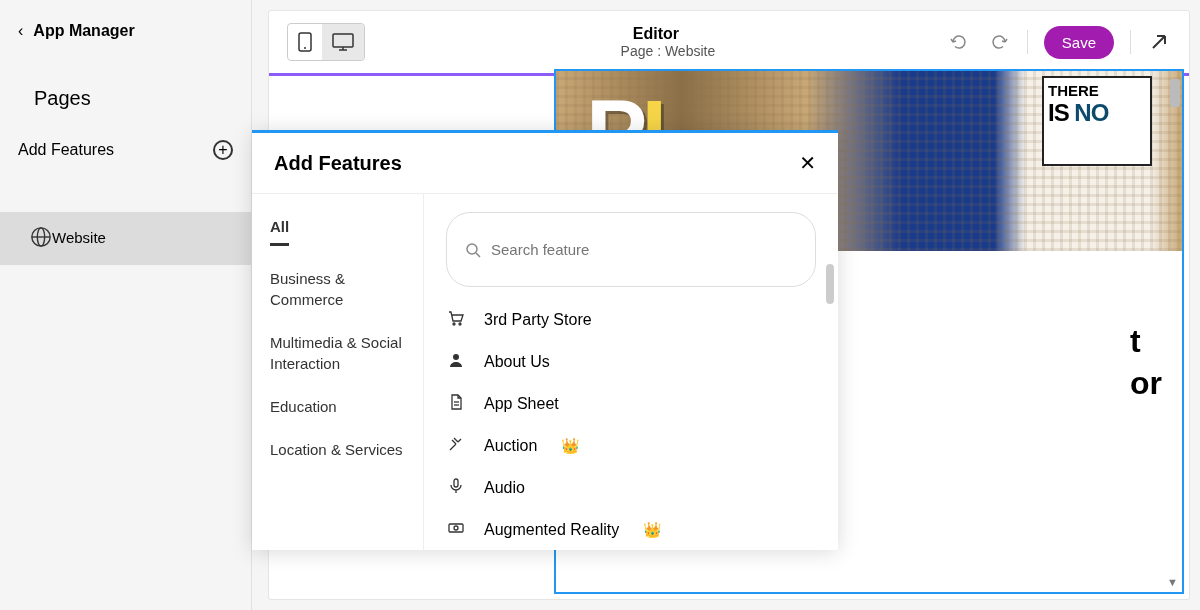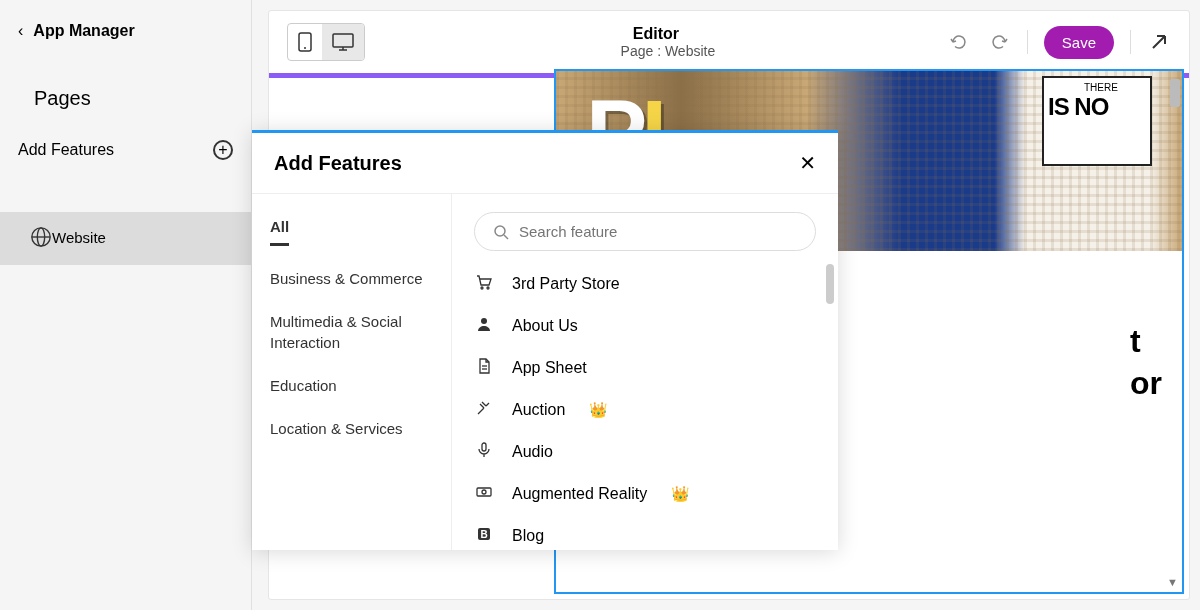--- a/index.html
+++ b/index.html
@@ -10,56 +10,56 @@
     .sidebar-title { font-size:16px; font-weight:600; }
     .section-label { font-size:20px; font-weight:400; padding:25px 34px 18px; }
     .add-features-row { display:flex; justify-content:space-between; align-items:center; padding:12px 18px; cursor:pointer; }
     .add-features-row span { font-size:16px; }
     .plus-circle { width:20px; height:20px; border:2px solid #333; border-radius:50%; display:flex; align-items:center; justify-content:center; font-size:14px; line-height:1; }
     .page-item { display:flex; align-items:center; gap:0; padding:14px 18px 17px 30px; background:#dcdcdc; margin-top:40px; }
     .page-item svg { width:22px; height:22px; }
     .page-item span { font-size:15px; }
 
     .main { position:absolute; left:268px; top:10px; right:10px; height:590px; background:#fff; border:1px solid #e5e5e5; border-radius:3px; }
-    .topbar { display:flex; align-items:center; justify-content:flex-start; padding:12px 18px; border-bottom:5px solid #8b5cf6; }
+    .topbar { display:flex; align-items:center; justify-content:flex-start; padding:12px 18px; border-bottom:3px solid #8b5cf6; }
     .device-group { display:flex; border:1px solid #ccc; border-radius:4px; overflow:hidden; }
     .device-btn { padding:8px 10px; cursor:pointer; display:flex; align-items:center; justify-content:center; }
     .device-btn.active { background:#e8e8e8; }
     .title-block { text-align:center; flex:1; }
     .title-block .ed { font-size:16px; font-weight:700; }
     .title-block .sub { font-size:14px; color:#555;padding-left:24px; }
     .topbar-right { display:flex; align-items:center; gap:16px; }
     .icon-btn { width:24px; height:24px; display:flex; align-items:center; justify-content:center; cursor:pointer; color:#666; }
     .save-btn { background:#a21caf; color:#fff; border:none; padding:8px 18px; border-radius:20px; font-size:15px; cursor:pointer; }
     .divider { width:1px; height:24px; background:#ddd; }
 
     .canvas { position:absolute; top:58px; left:285px; right:5px; bottom:5px; border:2px solid #2196f3; background:#fff; overflow:hidden; }
     .canvas-scroll { position:absolute; right:0; top:2px; width:18px; height:100%; }
     .canvas-thumb { position:absolute; right:2px; top:6px; width:10px; height:28px; background:#bbb; border-radius:2px; }
     .canvas-down { position:absolute; right:4px; bottom:6px; font-size:11px; color:#777; }
     .hero { width:100%; height:180px; position:relative; overflow:hidden; background:linear-gradient(90deg,#c9a876 0%,#8b6f47 20%,#c9a876 40%,#1a3a8a 55%,#1a3a8a 70%,#f5f0e8 75%,#f5f0e8 95%,#c9a876 100%); }
     .hero::before { content:""; position:absolute; inset:0; background:repeating-linear-gradient(0deg,rgba(139,111,71,.15) 0 3px,transparent 3px 9px),repeating-linear-gradient(90deg,rgba(139,111,71,.15) 0 3px,transparent 3px 9px); }
     .pl { position:absolute; top:10px; left:30px; font-size:92px; font-weight:900; color:#fff; letter-spacing:-6px; font-family:Arial,sans-serif; text-shadow:3px 3px 0 rgba(0,0,0,.3); }
     .pl .y { color:#f5d547; }
     .no-poster { position:absolute; top:5px; right:30px; width:110px; height:90px; background:#fff; border:2px solid #222; padding:4px; }
-    .no-poster .l1 { font-size:10px; font-weight:400;margin-left:36px; }
+    .no-poster .l1 { font-size:15px; font-weight:700; }
     .no-poster .l2 { font-size:24px; font-weight:900; letter-spacing:-1px; }
-    .no-poster .l2 .no { color:#000000; }
+    .no-poster .l2 .no { color:#0c4a6e; }
     .body-text { position:absolute; top:250px; right:20px; text-align:left; font-size:32px; font-weight:700; line-height:1.3; }
 
     .modal { position:absolute; left:252px; top:130px; width:586px; height:420px; background:#fff; border-top:3px solid #2196f3; box-shadow:0 2px 20px rgba(0,0,0,.15); display:flex; flex-direction:column; }
     .modal-head { display:flex; justify-content:space-between; align-items:center; padding:18px 22px; }
     .modal-head h2 { font-size:20px; font-weight:600; }
     .close-x { font-size:20px; cursor:pointer; }
     .modal-body { display:flex; flex:1; border-top:1px solid #eee; overflow:hidden; }
-    .cat-col { width:200px; border-right:1px solid #eee; padding:22px 18px; display:flex; flex-direction:column; gap:22px; overflow-y:auto; }
+    .cat-col { width:172px; border-right:1px solid #eee; padding:22px 18px; display:flex; flex-direction:column; gap:22px; overflow-y:auto; }
     .cat-item { font-size:15px; color:#333; cursor:pointer; line-height:1.4; }
     .cat-item.active { font-weight:600; padding-bottom:6px; border-bottom:3px solid #333; display:inline-block; width:fit-content; }
     .feat-col { flex:1; padding:18px 22px; position:relative; overflow:hidden; }
-    .search-wrap { border:1px solid #ddd; border-radius:24px; padding:10px 18px; display:flex; align-items:center; gap:10px; margin-bottom:22px; }
+    .search-wrap { border:1px solid #ddd; border-radius:24px; padding:28px 18px; display:flex; align-items:center; gap:10px; margin-bottom:22px; }
     .search-wrap input { border:none; outline:none; font-size:15px; flex:1; color:#888; }
     .feat-list { display:flex; flex-direction:column; gap:20px; }
     .feat-item { display:flex; align-items:center; gap:18px; cursor:pointer; }
     .feat-icon { width:20px; text-align:center; font-size:16px; }
     .feat-name { font-size:16px; }
     .crown { color:#f5a623; font-size:15px; margin-left:6px; }
     .feat-scroll { position:absolute; right:4px; top:70px; width:8px; height:40px; background:#ccc; border-radius:4px; }
   </style>
 </head>
 <body>

